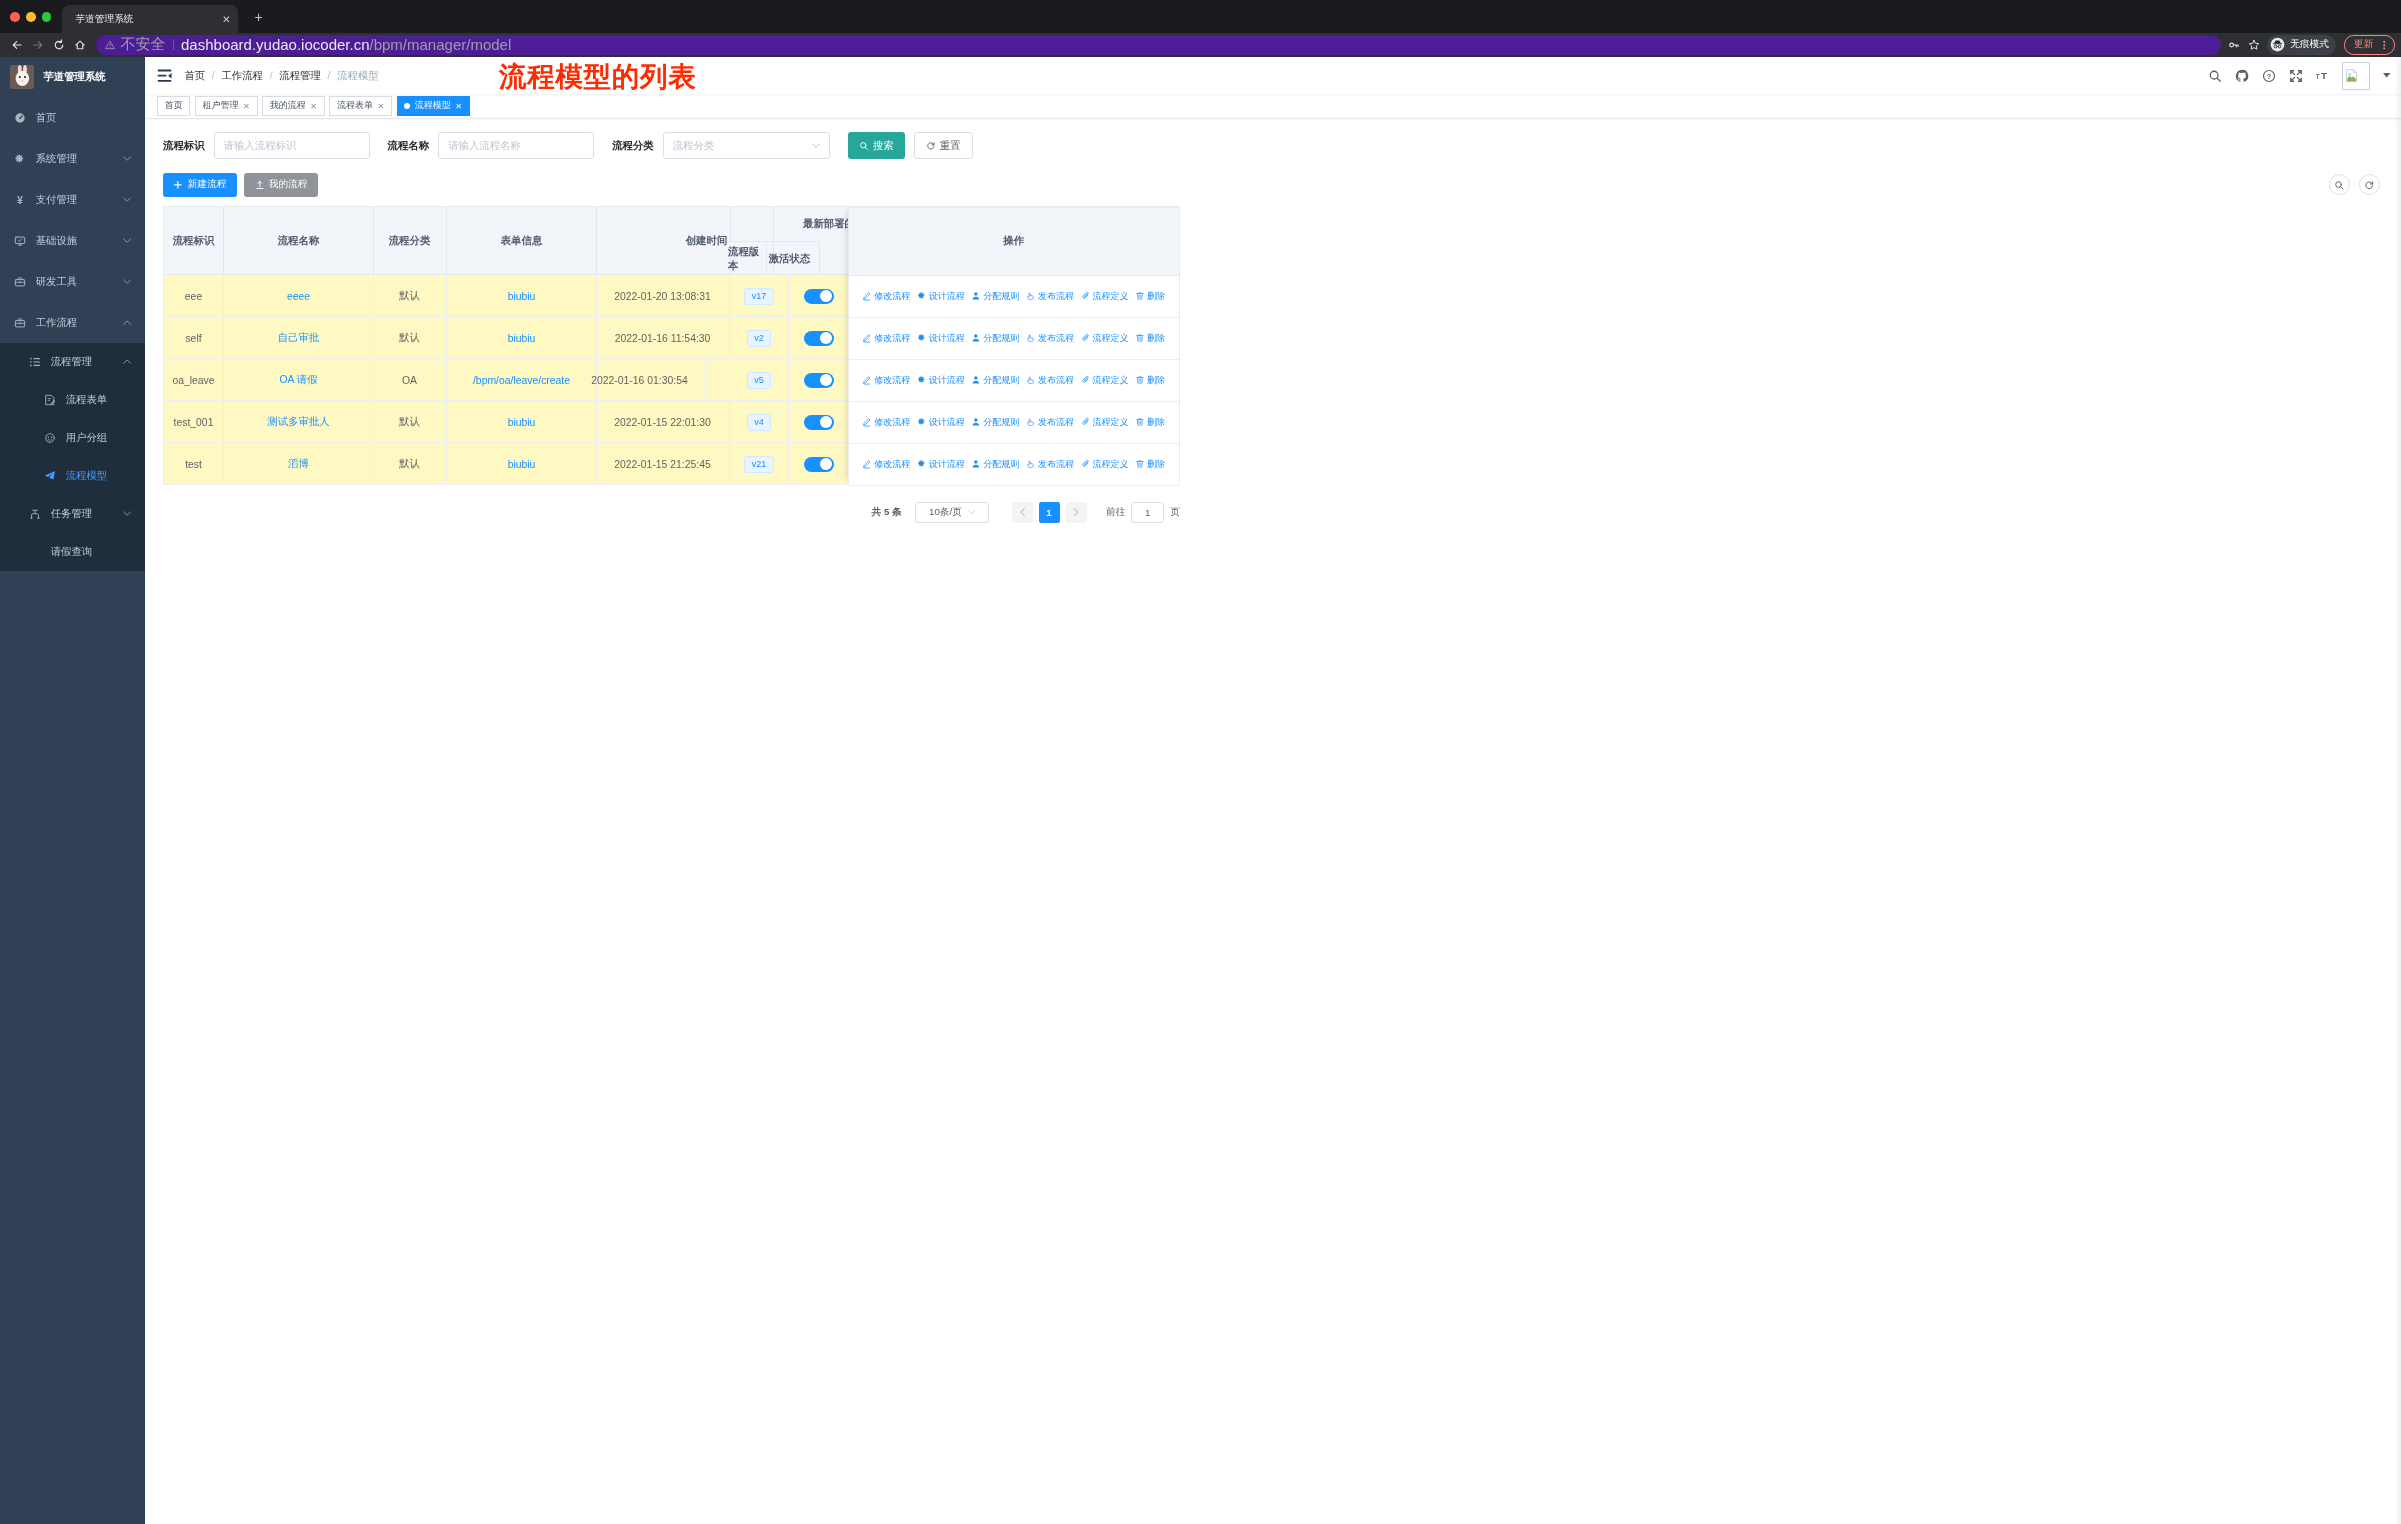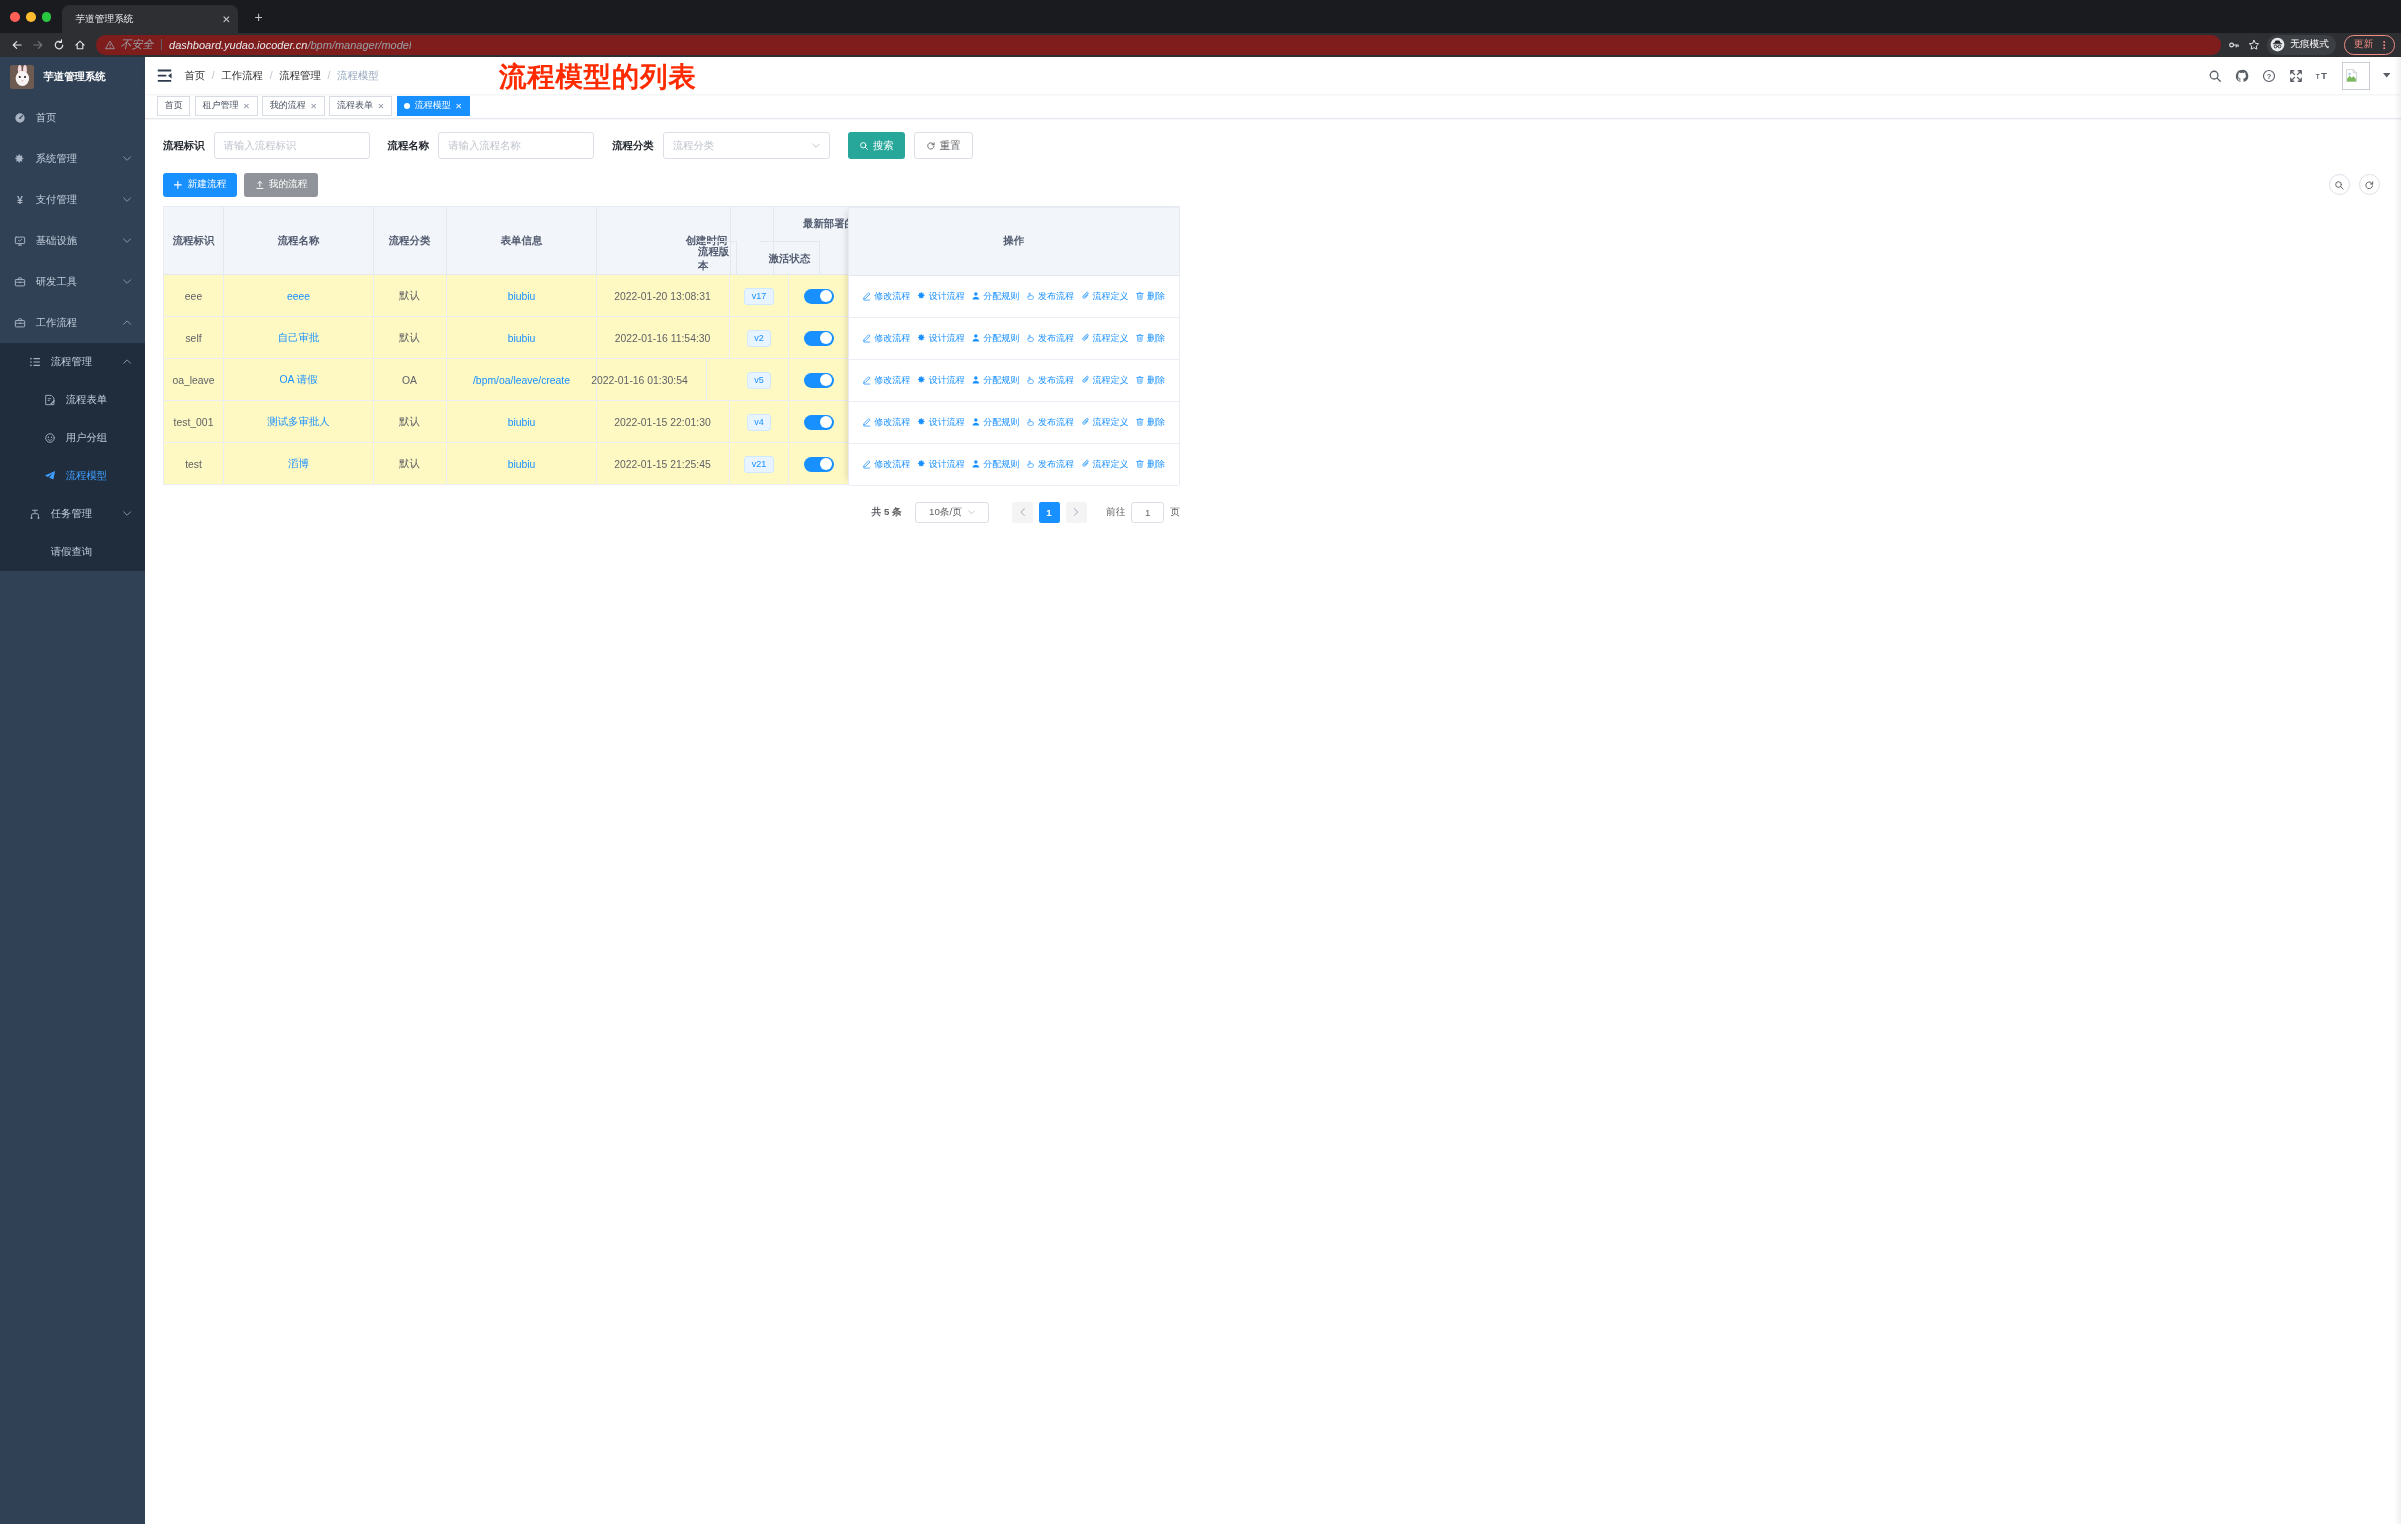--- a/index.html
+++ b/index.html
@@ -17,22 +17,22 @@
   .btab{position:absolute;left:62px;top:5.2px;width:176px;height:28px;background:#2e2f33;
     border-radius:7.4px 7.4px 0 0;display:flex;align-items:center;padding:0 7.4px;gap:6px;color:#e8eaed;font-size:9.7px;}
   .btab-title{flex:1;white-space:nowrap;overflow:hidden;}
   .btab-close{color:#c4c7cb;font-size:10.4px;cursor:default}
   .newtab{position:absolute;left:249px;top:7.4px;width:19.4px;height:19.4px;color:#c4c7cb;
     display:flex;align-items:center;justify-content:center;font-size:14px;}
   .toolbar{height:24px;background:#2e2f33;display:flex;align-items:center;padding:0 6px;color:#e8eaed;}
   .nav-ic{width:21px;height:19.4px;display:flex;align-items:center;justify-content:center;color:#dfe1e5;}
   .nav-ic svg{width:12px;height:12px}
   .nav-ic.dis{color:#717479}
-  .omnibox{flex:1;height:19.4px;background:#7f1d1d;border-radius:9.7px;margin:0 6px;
-    display:flex;align-items:center;padding:0 9px;font-size:11px;color:#e8eaed;gap:5.2px;min-width:0;font-style:italic;}
+  .omnibox{flex:1;height:19.4px;background:#4c1d95;border-radius:9.7px;margin:0 6px;
+    display:flex;align-items:center;padding:0 9px;font-size:15px;color:#e8eaed;gap:5.2px;min-width:0;}
   .omnibox .warn{color:#9aa0a6}.omnibox .warn svg{width:10.4px;height:10.4px}
   .sec-label{color:#9aa0a6}
   .divider{width:0.7px;height:11px;background:#5f6368;margin:0 2.2px;}
   .url{white-space:nowrap;overflow:hidden}
   .url-path{color:#9aa0a6}
   .right-chrome{display:flex;align-items:center;gap:7.4px;margin-left:1.5px;}
   .right-chrome .sm{color:#dfe1e5}.right-chrome .sm svg{width:12px;height:12px}
   .incog{height:19.4px;background:#3c3f43;border-radius:9.7px;display:flex;align-items:center;
     gap:5.2px;padding:0 7.4px 0 3px;color:#fff;font-size:9.7px;}
   .incog svg{width:15px;height:15px}
@@ -584,21 +584,21 @@
 
       <div class="tbl" id="tbl">
         <div class="thead" id="thead">
             <div class="hcell" style="left: 0px; width: 60px;">流程标识</div>
             <div class="hcell" style="left: 60px; width: 150px;">流程名称</div>
             <div class="hcell" style="left: 209px; width: 74px;">流程分类</div>
             <div class="hcell" style="left: 283px; width: 150px;">表单信息</div>
             <div class="hcell" style="left: 452px; width: 134px; margin-left: 24px;">创建时间</div>
             <div class="grp-label">最新部署的</div>
             <div class="grp-line" style="left: 566px;"></div>
-            <div class="hsub" style="left: 534px; width: 39px; font-family: Liberation Serif, serif;">流程版本</div>
+            <div class="hsub" style="left: 564px; width: 39px; font-family: Liberation Serif, serif;">流程版本</div>
             <div class="hsub" style="left: 596px; width: 60px;">激活状态</div>
           </div>
         <div id="tbody">
             <div class="trow">
               <div class="bcell" style="left: 0px; width: 60px;">
                 <span>eee</span>
               </div>
               <div class="bcell" style="left: 60px; width: 150px;">
                 <span class="link">eeee</span>
               </div>

